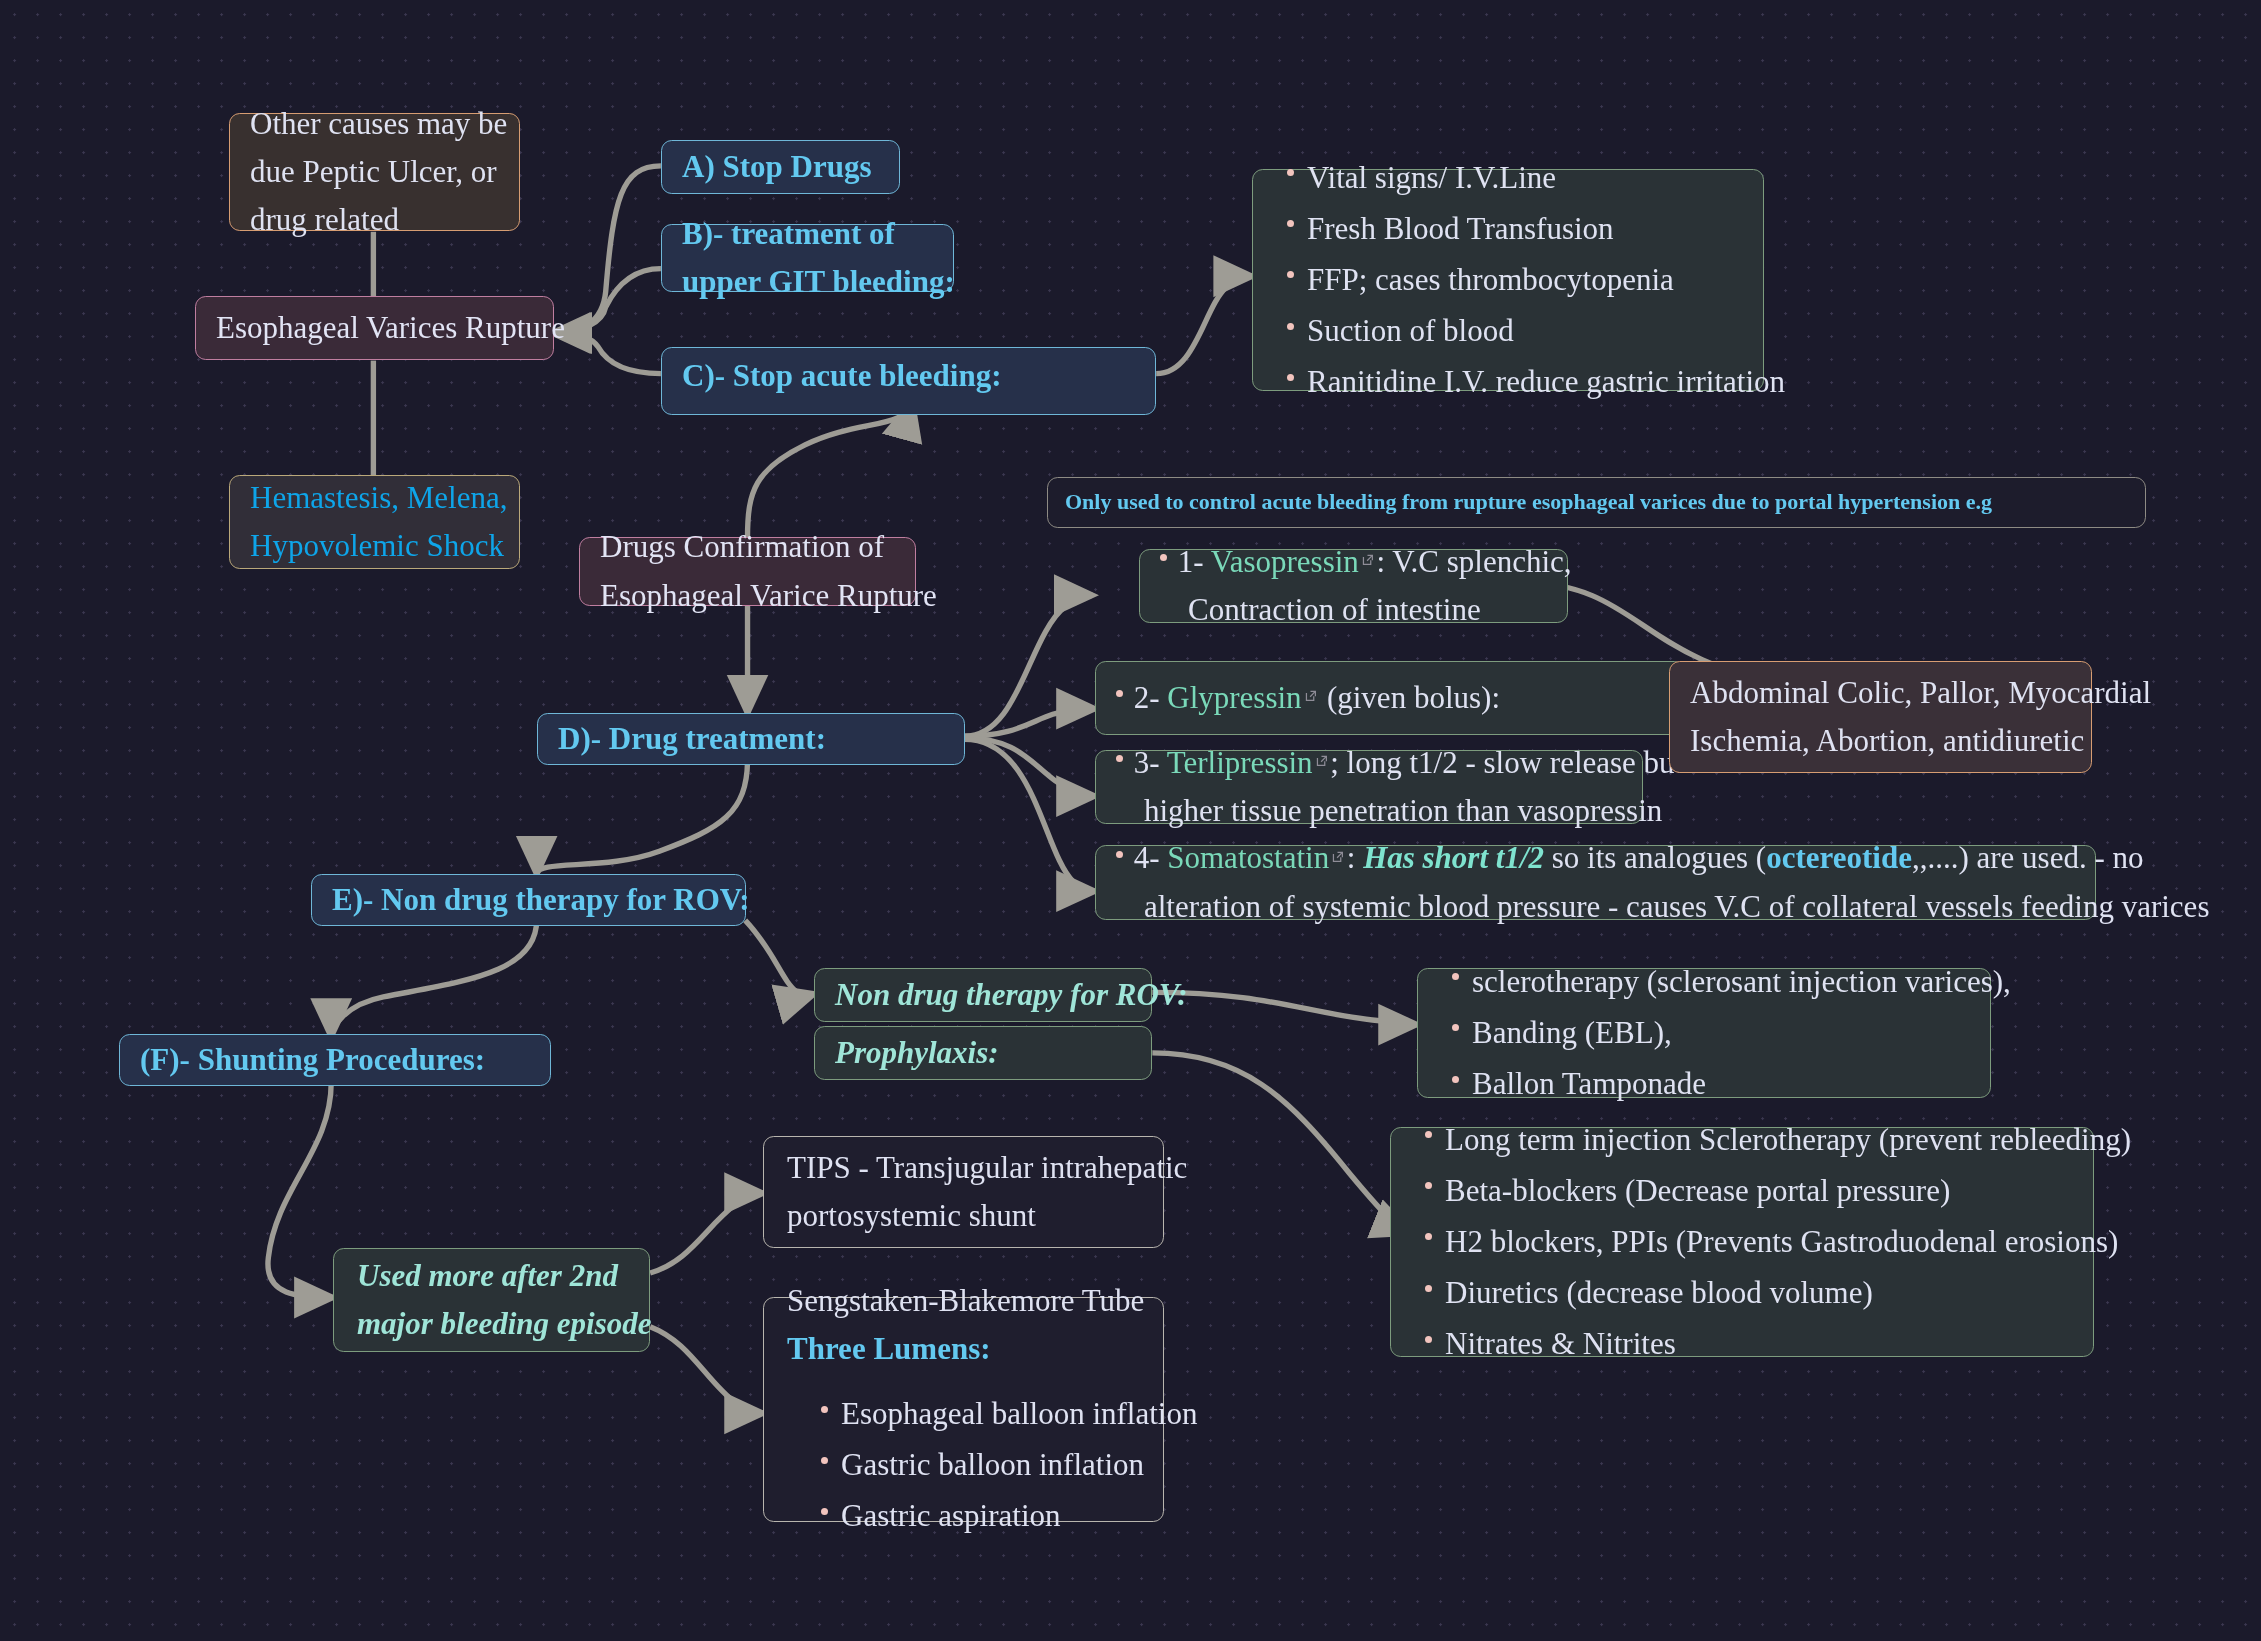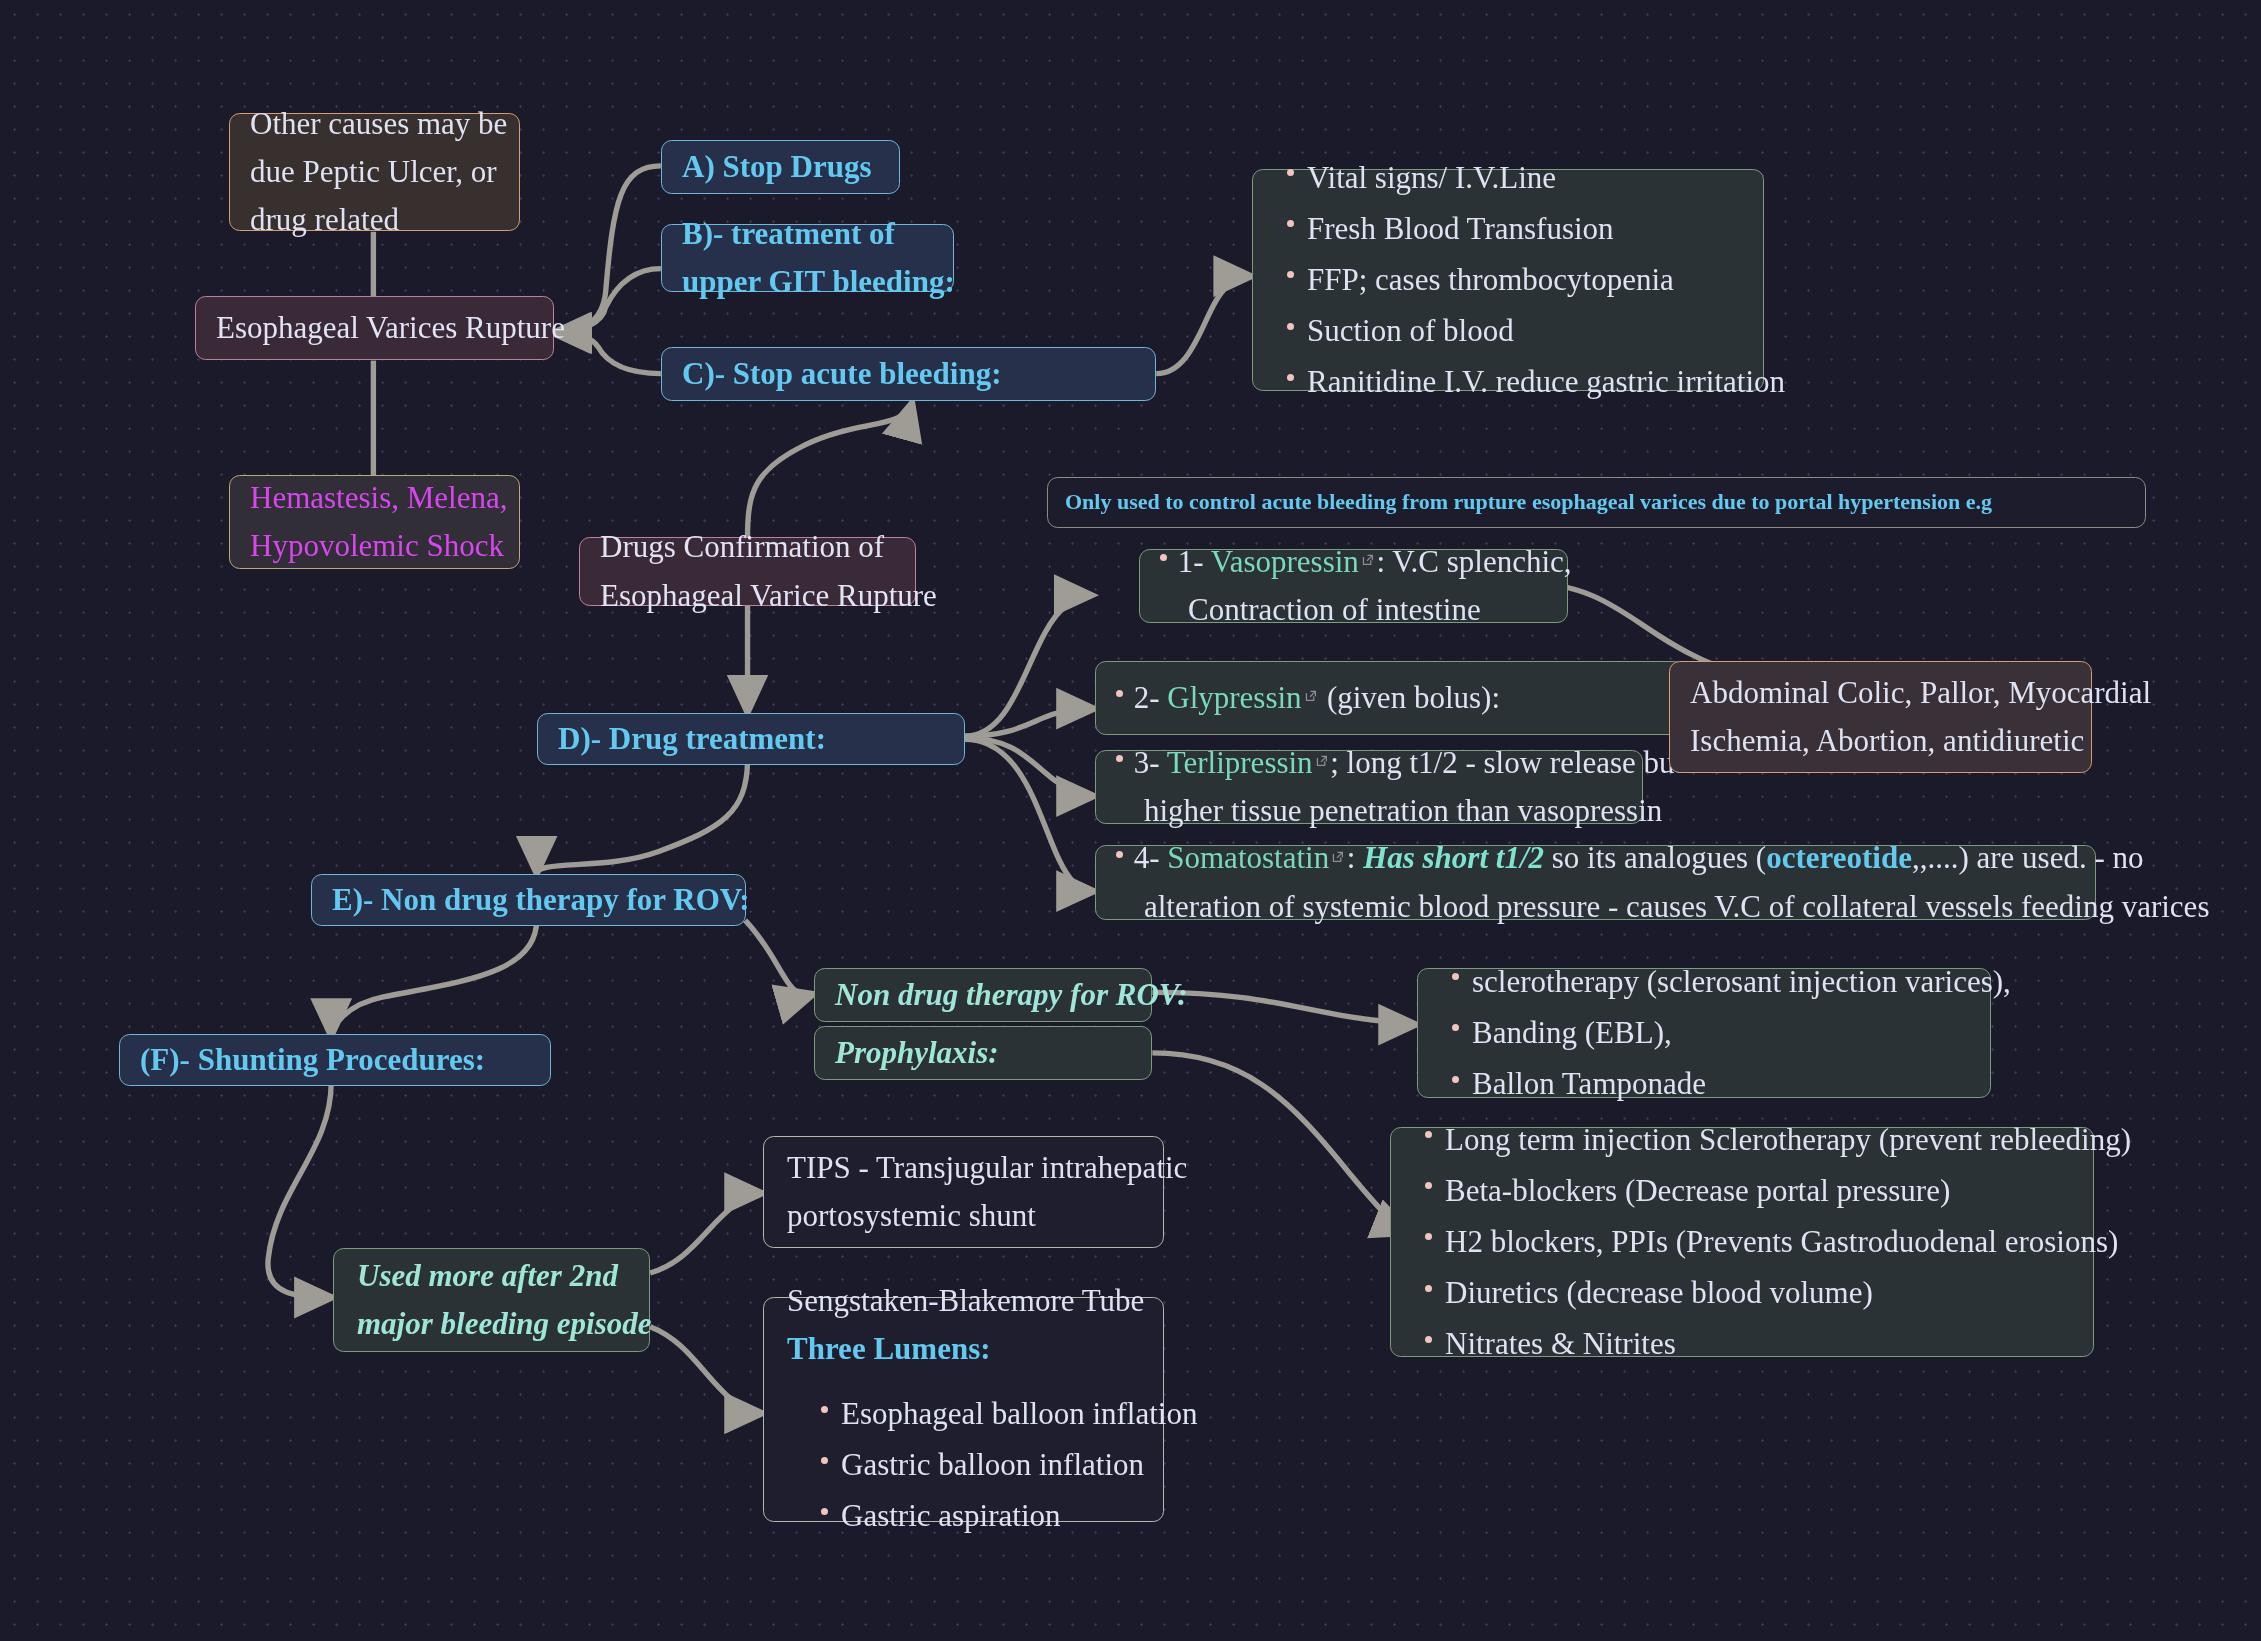--- a/index.html
+++ b/index.html
@@ -28,21 +28,21 @@
     font-size:31px;
     line-height:1.55;
     background:#21202f;
     z-index:3;
   }
   .node .ln{display:block;white-space:nowrap;}
   
   .v-blue{background:#26304a;border-color:#6fb7d8;color:#63c9f0;font-weight:bold;}
   .v-pink{background:#3a2a38;border-color:#c07ea0;color:#e2e4f5;}
   .v-brown{background:#38302f;border-color:#d79d72;color:#dfe2f2;}
-  .v-tan{background:#312e38;border-color:#bba97a;color:#d946ef;}
+  .v-tan{background:#312e38;border-color:#bba97a;color:#0ea5e9;}
   .v-dark{background:#2a3236;border-color:#7d9c7e;color:#dfe2f2;}
   .v-plain{background:#1f1e2e;border-color:#b8b5ae;color:#dfe2f2;}
   .v-banner{background:#1d1c2c;border-color:#8e8b84;color:#63c9f0;font-weight:bold;font-size:22px;}
   .v-rose{background:#3a3038;border-color:#d79d72;color:#dfe2f2;}
 
   ul.bl{margin:0;padding:0 0 0 31px;list-style:none;}
   ul.bl li{position:relative;white-space:nowrap;padding:1.5px 0;}
   ul.bl li:before{
     content:"";position:absolute;left:-20px;top:17px;
     width:7px;height:7px;border-radius:50%;background:#f2c4be;
@@ -130,21 +130,21 @@
 
 <div class="node v-blue" style="left:661px; top:140px; width:239px; height:54px;">
   <span class="ln">A) Stop Drugs</span>
 </div>
 
 <div class="node v-blue" style="left:661px; top:224px; width:293px; height:68px;">
   <span class="ln">B)- treatment of</span>
   <span class="ln">upper GIT bleeding:</span>
 </div>
 
-<div class="node v-blue" style="left:661px; top:347px; width:495px; height:54px;">
+<div class="node v-blue" style="left:661px; top:347px; width:495px; height:68px;justify-content:flex-end;">
   <span class="ln">C)- Stop acute bleeding:</span>
 </div>
 
 <div class="node v-dark" style="left:1252px; top:169px; width:512px; height:222px; padding:20px 23px;">
   <ul class="bl">
     <li>Vital signs/ I.V.Line</li>
     <li>Fresh Blood Transfusion</li>
     <li>FFP; cases thrombocytopenia</li>
     <li>Suction of blood</li>
     <li>Ranitidine I.V. reduce gastric irritation</li>

